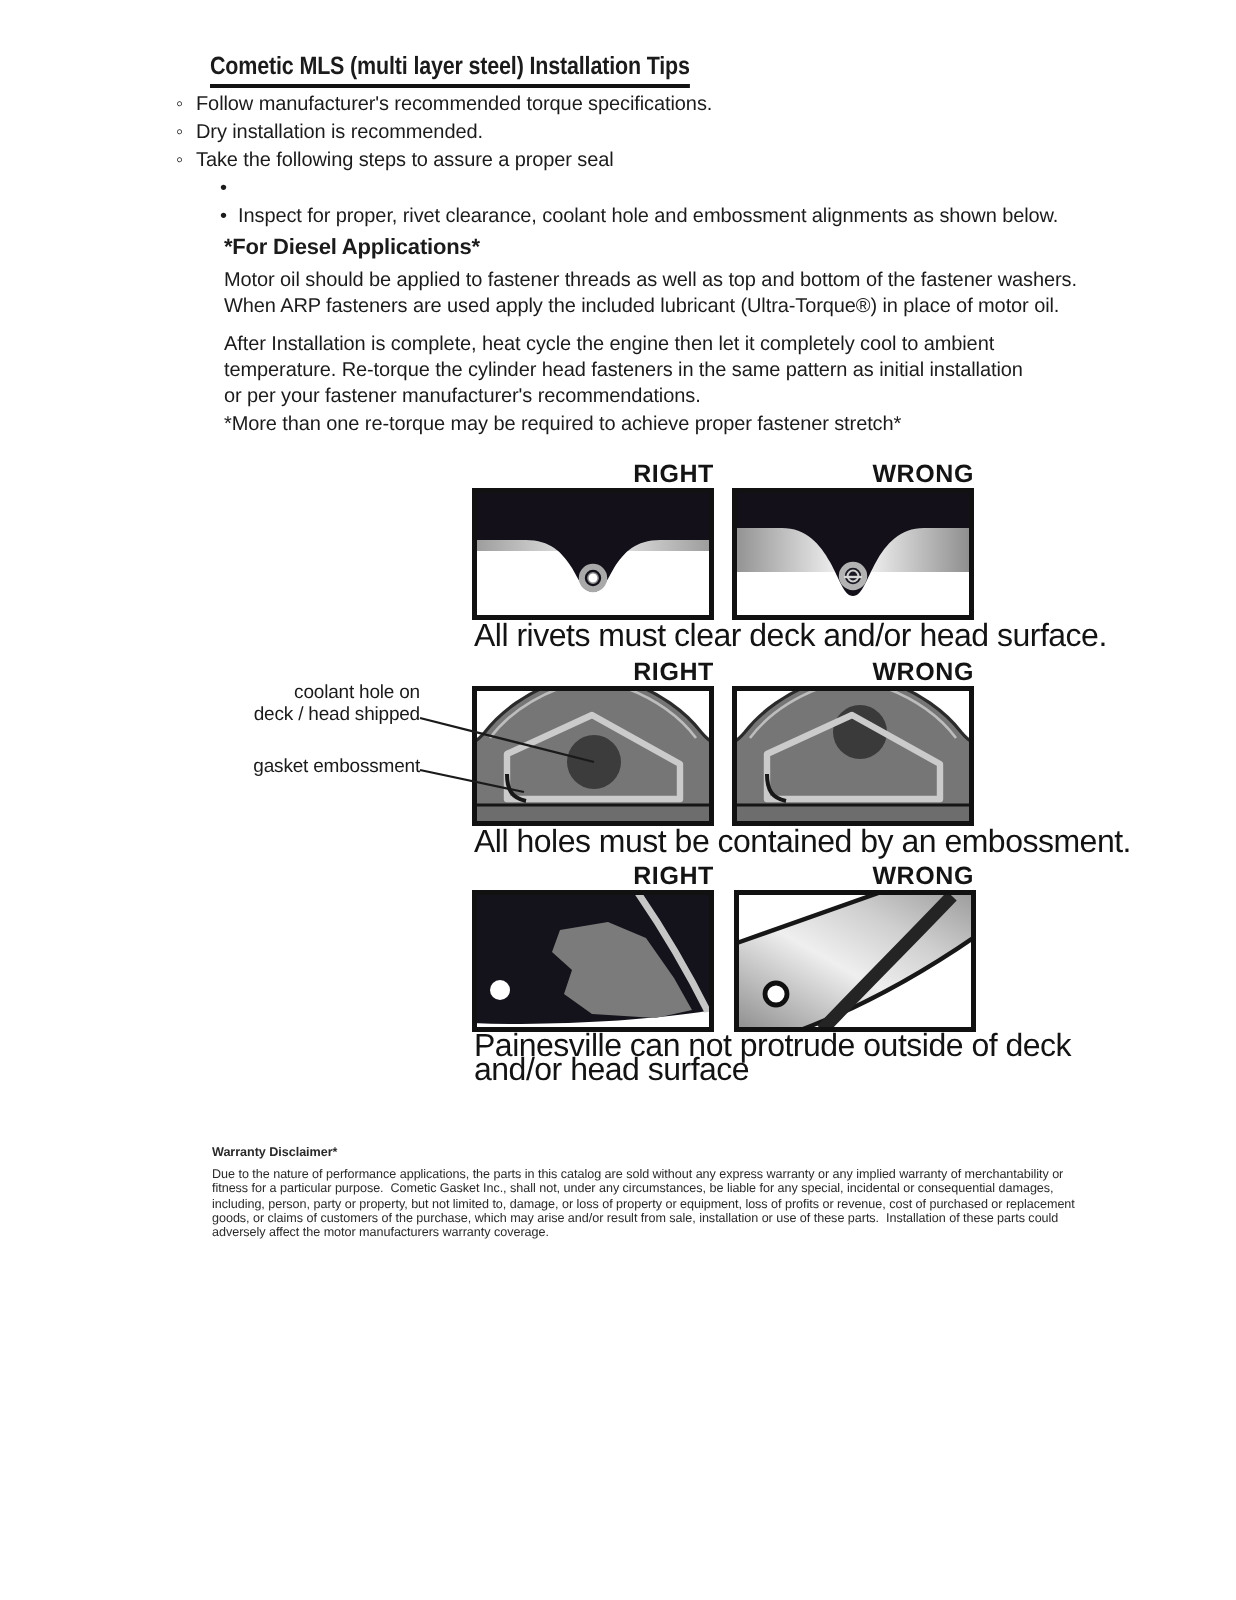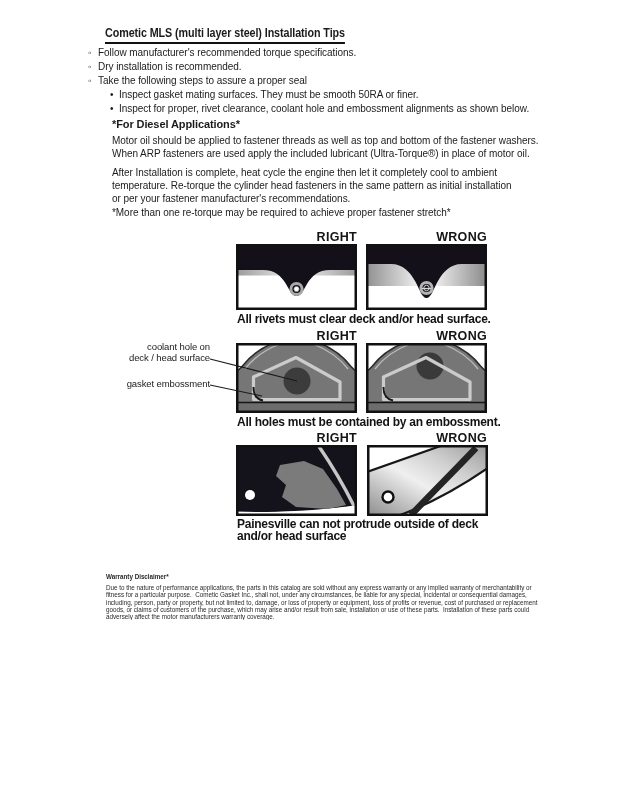--- a/index.html
+++ b/index.html
@@ -17,21 +17,21 @@
   .b-row.sub{padding-left:22px;}
   .b-row.sub .mk{width:9px;flex:0 0 9px;}
 
   .h-diesel{left:112px;top:118px;font-size:11px;font-weight:bold;letter-spacing:-0.1px;}
   .para{left:112px;width:440px;font-size:10px;line-height:13px;letter-spacing:-0.05px;white-space:pre;}
   .p1{top:134px;}
   .p2{top:166px;}
   .note{top:206px;}
 
   .figlabel{width:121px;text-align:right;font-size:12.5px;font-weight:bold;letter-spacing:0.3px;color:#141414;}
-  .figcap{font-size:12px;font-weight:bold;letter-spacing:-0.25px;line-height:12px;white-space:pre;color:#131313;}
+  .figcap{font-size:16px;font-weight:normal;letter-spacing:-0.25px;line-height:12px;white-space:pre;color:#131313;}
   .anno{width:110px;text-align:right;font-size:9.5px;line-height:10.5px;letter-spacing:-0.1px;white-space:pre;color:#1a1a1a;}
 
   .legal{left:106px;top:573px;width:460px;font-size:6.3px;line-height:7.2px;letter-spacing:-0.02px;color:#2a2a2a;}
   .legal .lh{font-weight:bold;margin:0 0 4px 0;}
   .legal p{margin:0 0 4px 0;white-space:pre;}
 
   .pagenum{left:388px;top:761px;font-size:11.5px;color:#333;letter-spacing:0.2px;}
   svg{display:block;}
 </style>
 </head>
@@ -49,21 +49,20 @@
     <div class="b-row">
       <span class="mk">◦</span>
       <span>Dry installation is recommended.</span>
     </div>
     <div class="b-row">
       <span class="mk">◦</span>
       <span>Take the following steps to assure a proper seal</span>
     </div>
     <div class="b-row sub">
       <span class="mk">•</span>
-      <span>Inspect gasket mating surfaces.  They must be smooth 50RA or finer.</span>
     </div>
     <div class="b-row sub">
       <span class="mk">•</span>
       <span>Inspect for proper, rivet clearance, coolant hole and embossment alignments as shown below.</span>
     </div>
   </div>
 
   <div class="abs h-diesel">*For Diesel Applications*</div>
   <div class="abs para p2">After Installation is complete, heat cycle the engine then let it completely cool to ambient
 temperature. Re-torque the cylinder head fasteners in the same pattern as initial installation
@@ -110,21 +109,21 @@
     <line x1="56" y1="44.5" x2="65" y2="44.5" stroke="#d8d8d8" stroke-width="1.2"></line>
     <rect x="1.25" y="1.25" width="118.5" height="63.5" fill="none" stroke="#111111" stroke-width="2.5"></rect>
   </svg>
 
   <div class="abs figcap" style="left:237px;top:313px;">All rivets must clear deck and/or head surface.</div>
 
   <div class="abs figlabel" style="left:236px;top:329px;">RIGHT</div>
   <div class="abs figlabel" style="left:366px;top:329px;">WRONG</div>
 
   <div class="abs anno" style="left:100px;top:342px;">coolant hole on
-deck / head surface</div>
+deck / head shipped</div>
   <div class="abs anno" style="left:100px;top:379px;">gasket embossment</div>
 
   <svg class="abs" style="left:236px;top:343px;" width="121" height="70" viewBox="0 0 121 70">
     <rect x="0" y="0" width="121" height="70" fill="#767676"></rect>
     <rect x="0" y="59" width="121" height="11" fill="#6d6d6d"></rect>
     <line x1="0" y1="59.5" x2="121" y2="59.5" stroke="#151515" stroke-width="1.4"></line>
     <path d="M-1,-1 H40 C28,3.5 15,12 6.5,23 C4,26 2,28 -1,29 Z" fill="#ffffff" stroke="#2b2b2b" stroke-width="1.6"></path>
     <path d="M122,-1 H81 C93,3.5 106,12 114.5,23 C117,26 119,28 122,29 Z" fill="#ffffff" stroke="#2b2b2b" stroke-width="1.6"></path>
     <path d="M44,1 C31,6 18,14 9,26" fill="none" stroke="#bdbdbd" stroke-width="1.3"></path>
     <path d="M77,1 C90,6 103,14 112,26" fill="none" stroke="#bdbdbd" stroke-width="1.3"></path>

